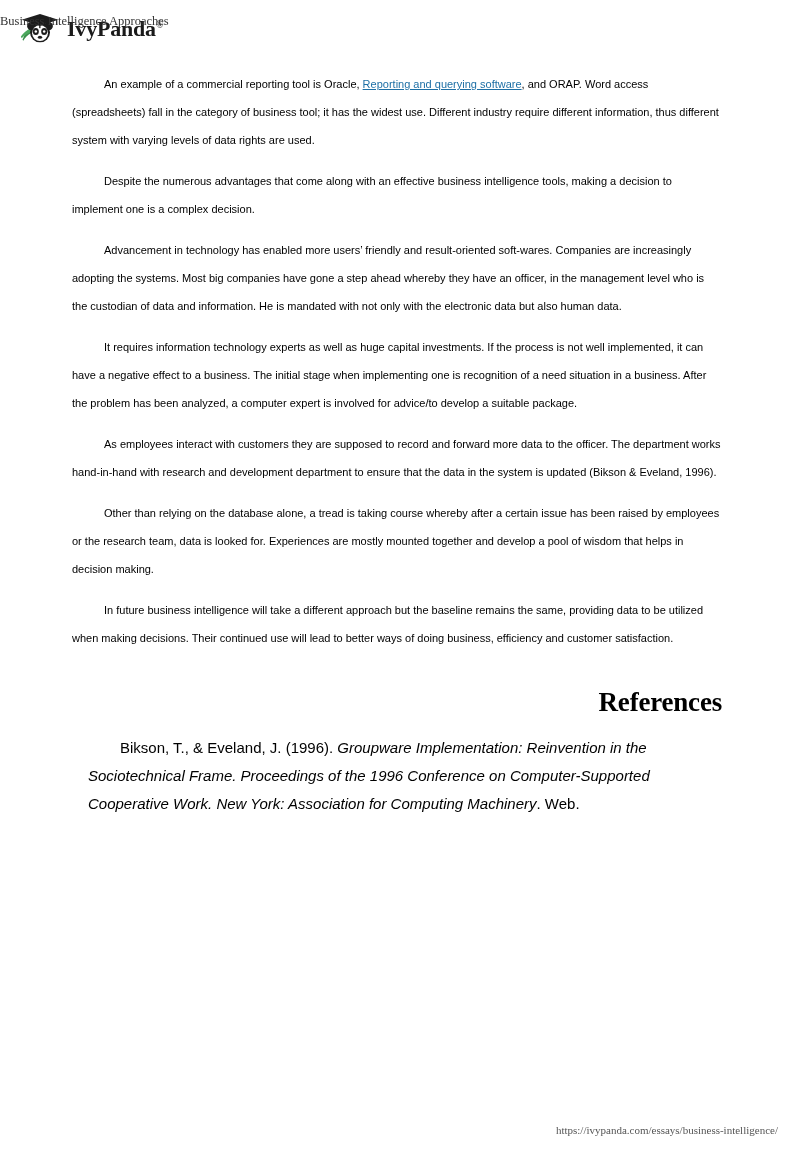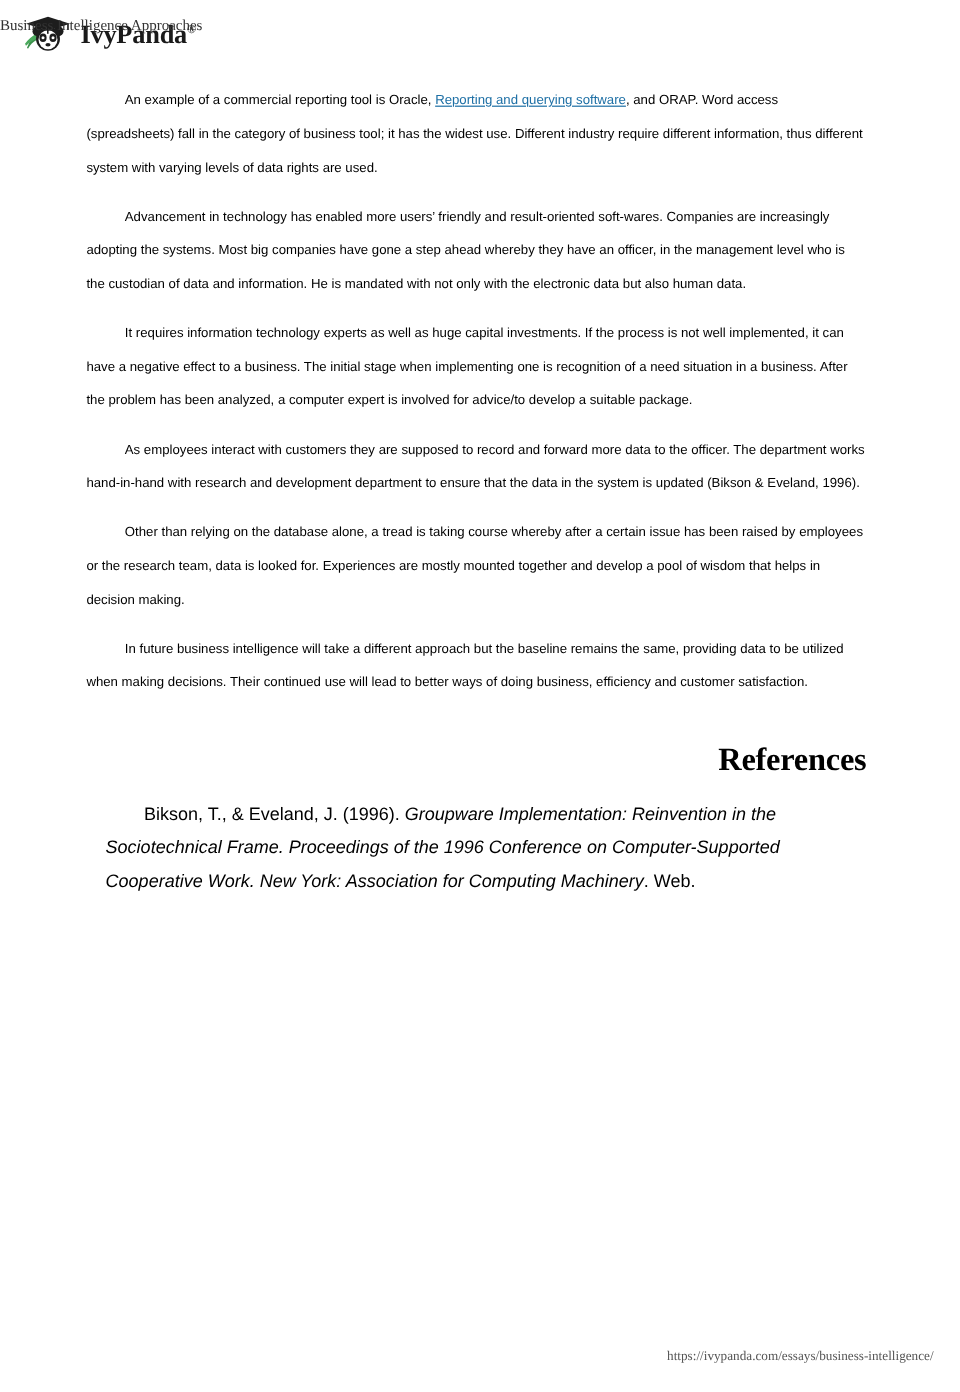--- a/index.html
+++ b/index.html
@@ -155,20 +155,23 @@
     </div>
     <div class="header-title">Business Intelligence Approaches</div>
   </div>
 
   <div class="content">
 
     <p class="para">
       <span>An example of a commercial reporting tool is Oracle, </span><a class="link" href="#">Reporting and querying software</a><span>, and ORAP. Word access (spreadsheets) fall in the category of business tool; it has the widest use. Different industry require different information, thus different system with varying levels of data rights are used.</span>
     </p>
 
+    <p class="para">
+      <span>Despite the numerous advantages that come along with an effective business intelligence tools, making a decision to implement one is a complex decision.</span>
+    </p>
 
     <p class="para">
       <span>Advancement in technology has enabled more users’ friendly and result-oriented soft-wares. Companies are increasingly adopting the systems. Most big companies have gone a step ahead whereby they have an officer, in the management level who is the custodian of data and information. He is mandated with not only with the electronic data but also human data.</span>
     </p>
 
     <p class="para">
       <span>It requires information technology experts as well as huge capital investments. If the process is not well implemented, it can have a negative effect to a business. The initial stage when implementing one is recognition of a need situation in a business. After the problem has been analyzed, a computer expert is involved for advice/to develop a suitable package.</span>
     </p>
 
     <p class="para">

